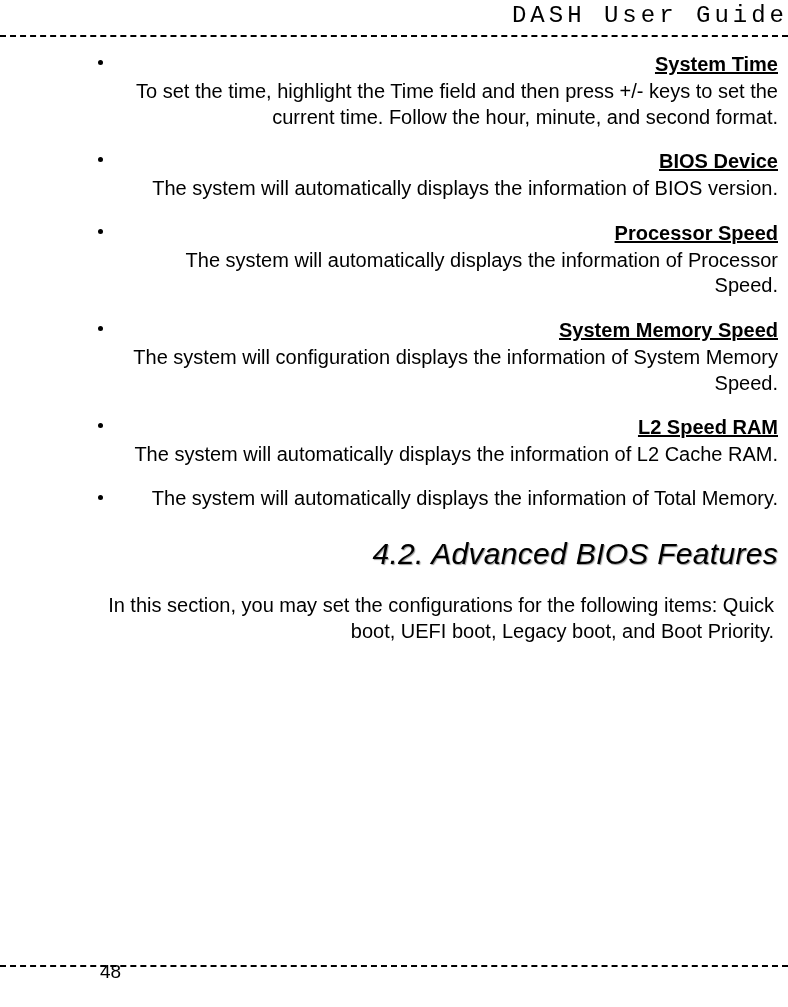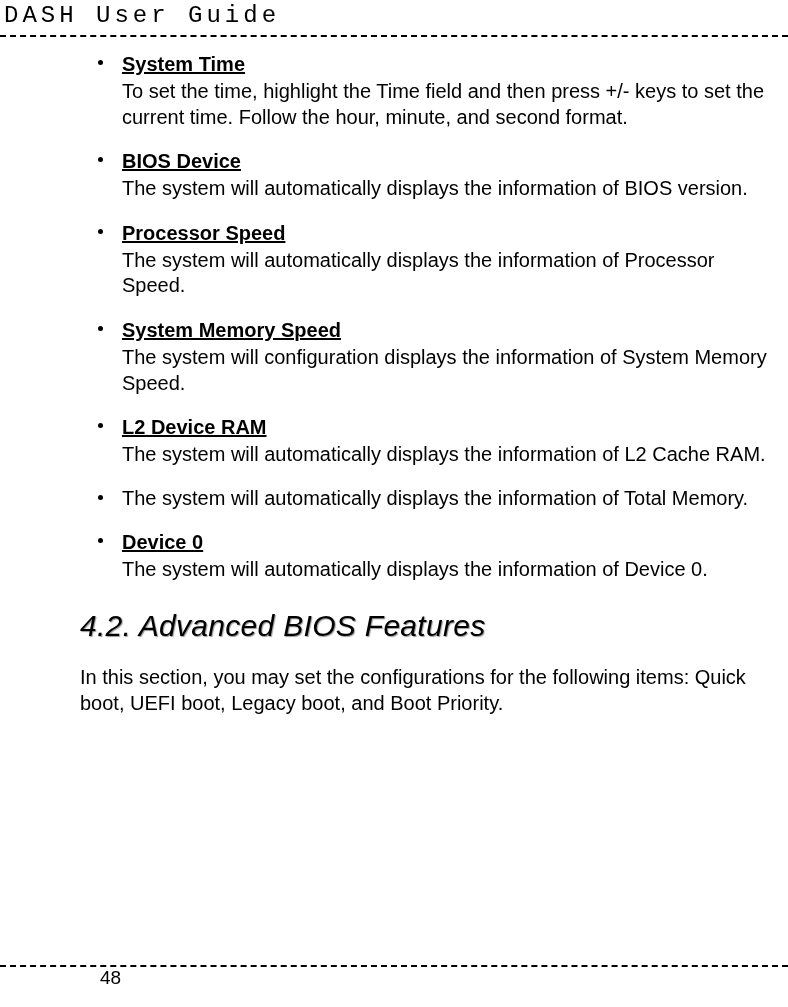--- a/index.html
+++ b/index.html
@@ -1,18 +1,19 @@
 <!DOCTYPE html>
 <html><head>
   <meta charset="utf-8">
   <style>
     * {
       margin: 0;
       padding: 0;
       box-sizing: border-box;
+      text-align: right;
     }
     body {
       width: 788px;
       height: 1007px;
       background: #fff;
       font-family: Arial, Helvetica, sans-serif;
       color: #000;
       position: relative;
     }
     .header-title {
@@ -76,21 +77,21 @@
       letter-spacing: 0.3px;
     }
     .para {
       font-size: 20px;
       line-height: 1.28;
       margin-bottom: 14px;
       padding-right: 4px;
     }
     .page-number {
       position: absolute;
-      bottom: 18px;
+      bottom: 24px;
       left: 100px;
       font-size: 19px;
     }
   </style>
 </head>
 <body>
 
 <div class="header-title">DASH User Guide</div>
 <div class="dash-border-top"></div>
 
@@ -106,29 +107,25 @@
     </li>
     <li>
       <div class="item-title">Processor Speed</div>
       <div class="item-desc">The system will automatically displays the information of Processor Speed.</div>
     </li>
     <li>
       <div class="item-title">System Memory Speed</div>
       <div class="item-desc">The system will configuration displays the information of System Memory Speed.</div>
     </li>
     <li>
-      <div class="item-title">L2 Device RAM</div>
+      <div class="item-title">L2 Speed RAM</div>
       <div class="item-desc">The system will automatically displays the information of L2 Cache RAM.</div>
     </li>
     <li>
       <div class="item-desc">The system will automatically displays the information of Total Memory.</div>
-    </li>
-    <li>
-      <div class="item-title">Device 0</div>
-      <div class="item-desc">The system will automatically displays the information of Device 0.</div>
     </li>
   </ul>
 
   <h2 class="section-heading">4.2. Advanced BIOS Features</h2>
 
   <p class="para">In this section, you may set the configurations for the following items: Quick boot, UEFI boot, Legacy boot, and Boot Priority.</p>
 </div>
 
 <div class="dash-border-bottom"></div>
 <div class="page-number">48</div>

